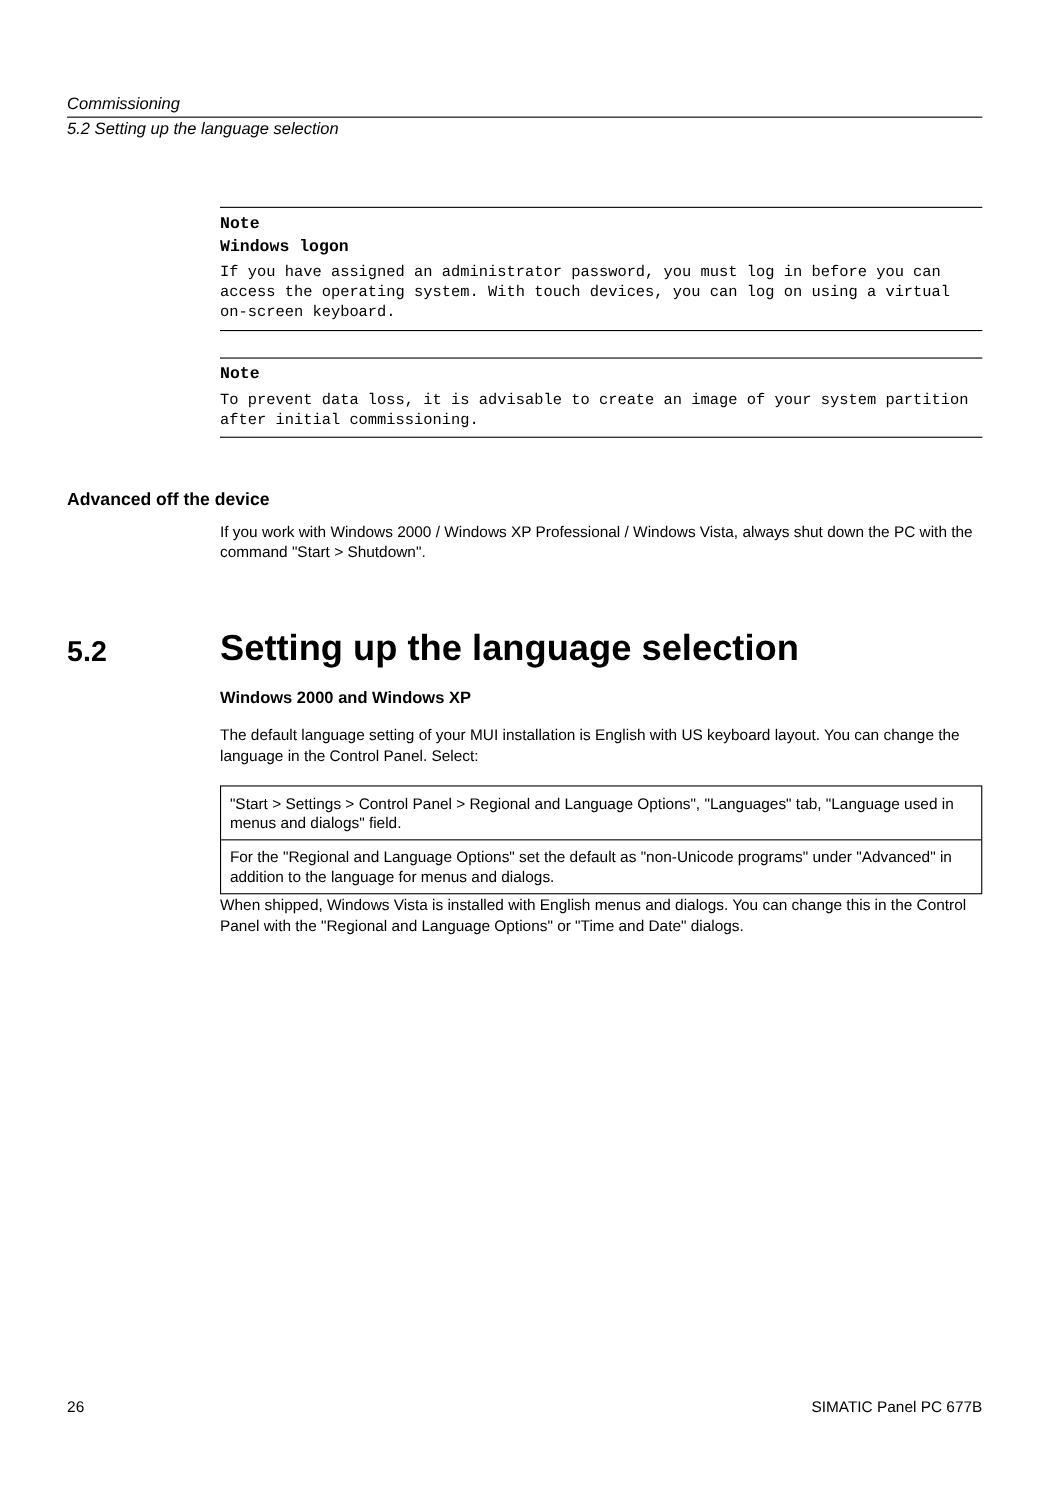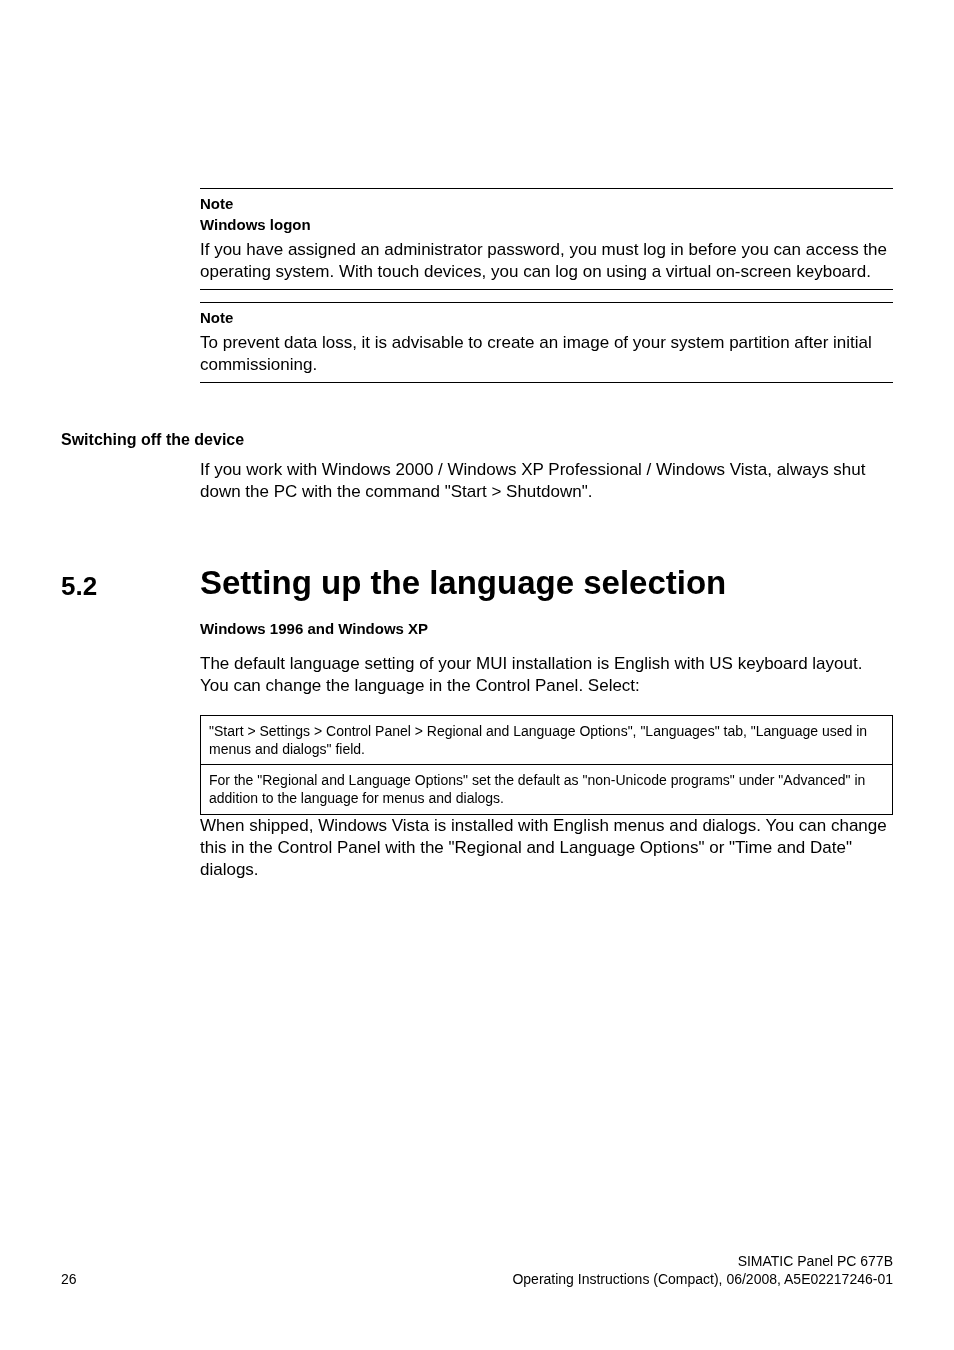--- a/index.html
+++ b/index.html
@@ -43,33 +43,34 @@
     right: 61px;
   }
   .indent-block {
     margin-left: 139px;
     margin-right: 0;
   }
   .note-box {
     border-top: 1.5px solid #000;
     border-bottom: 1.5px solid #000;
     padding: 6px 0;
-    margin-bottom: 12px;
+    margin-bottom: 24px;
+    font-family: Liberation Mono, monospace;
   }
   .note-title {
     font-weight: bold;
     font-size: 15px;
   }
   .note-sub {
     font-weight: bold;
     font-size: 15px;
     margin-top: 4px;
   }
   .body-text {
-    font-size: 17px;
+    font-size: 14px;
     line-height: 1.3;
     margin-top: 6px;
   }
   .h3 {
     font-weight: bold;
     font-size: 16px;
     margin-top: 48px;
     margin-bottom: 10px;
   }
   .h4 {
@@ -121,62 +122,65 @@
   }
   .footer-left {
     line-height: 1.3;
   }
 </style>
 </head>
 <body>
 
 <div class="page">
 
+  <div class="header-block">
+    <div class="header-chapter">Commissioning</div>
+    <div class="header-section">5.2 Setting up the language selection</div>
+  </div>
 
   <div class="content">
 
     <div class="indent-block">
       <div class="note-box">
         <div class="note-title">Note</div>
         <div class="note-sub">Windows logon</div>
         <div class="body-text">If you have assigned an administrator password, you must log in before you can access the operating system. With touch devices, you can log on using a virtual on-screen keyboard.</div>
       </div>
 
       <div class="note-box">
         <div class="note-title">Note</div>
         <div class="body-text">To prevent data loss, it is advisable to create an image of your system partition after initial commissioning.</div>
       </div>
     </div>
 
-    <div class="h3">Switching off the device</div>
+    <div class="h3">Advanced off the device</div>
     <div class="indent-block">
       <div class="body-text" style="margin-top:0">If you work with Windows 2000 / Windows XP Professional / Windows Vista, always shut down the PC with the command "Start &gt; Shutdown".</div>
     </div>
 
     <div class="section-row">
       <div class="section-num">5.2</div>
       <div class="section-title">Setting up the language selection</div>
     </div>
 
     <div class="indent-block">
 
-      <div class="h4">Windows 1996 and Windows XP</div>
+      <div class="h4">Windows 2000 and Windows XP</div>
       <div class="body-text" style="margin-top:16px">The default language setting of your MUI installation is English with US keyboard layout. You can change the language in the Control Panel. Select:</div>
 
       <div class="bordered-box">
         <div class="bordered-row">"Start &gt; Settings &gt; Control Panel &gt; Regional and Language Options", "Languages" tab, "Language used in menus and dialogs" field.</div>
         <div class="bordered-row">For the "Regional and Language Options" set the default as "non-Unicode programs" under "Advanced" in addition to the language for menus and dialogs.</div>
       </div>
 
       <div class="body-text" style="margin-top:0">When shipped, Windows Vista is installed with English menus and dialogs. You can change this in the Control Panel with the "Regional and Language Options" or "Time and Date" dialogs.</div>
     </div>
 
   </div>
 
   <div class="footer">
     <div class="footer-left">26</div>
     <div class="footer-right">
       <div>SIMATIC Panel PC 677B</div>
-      <div>Operating Instructions (Compact), 06/2008, A5E02217246-01</div>
     </div>
   </div>
 
 </div>
 
 </body></html>

